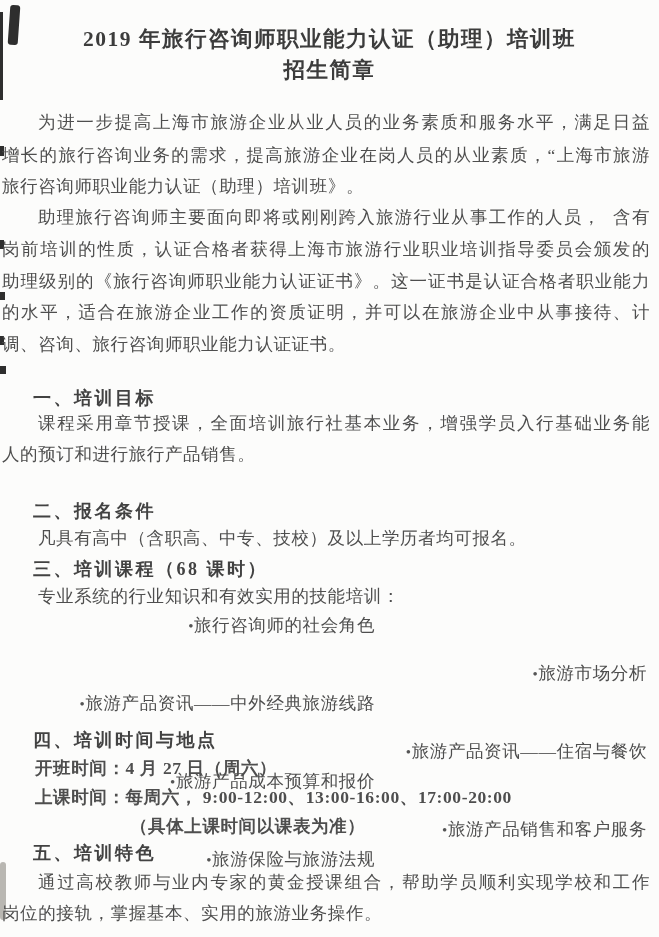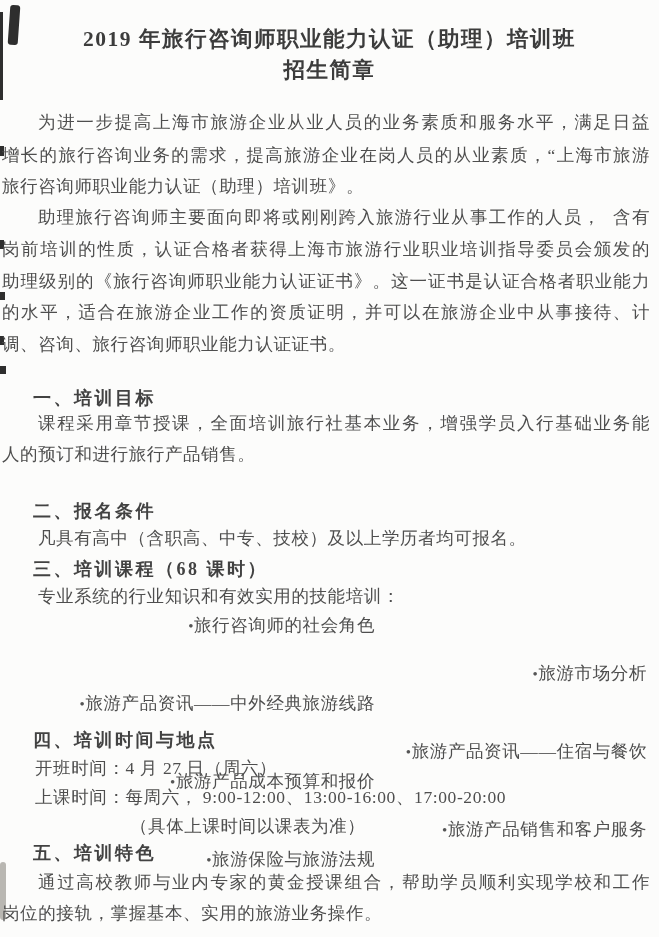--- a/index.html
+++ b/index.html
@@ -36,21 +36,21 @@
     font-weight:bold; font-size:18px; line-height:24px;
     letter-spacing:2.5px; color:#424242;
   }
   
   .courses { position:absolute; left:47px; width:600px; font-size:17.5px; letter-spacing:0.6px; }
   .course-row { display:flex; line-height:29px;text-align:right; }
   .course-left  { width:328px; }
   .course-right { flex:1;margin-top:48px; }
   .course-item .dot { display:inline-block; width:16px; font-size:15px; color:#555; }
   
-  .schedule { position:absolute; left:35px; width:610px; font-size:17.5px; letter-spacing:0.6px; line-height:29px; }
+  .schedule { position:absolute; left:35px; width:610px; font-size:17.5px; letter-spacing:0.6px; line-height:29px;font-weight:bold; }
   .schedule .note { padding-left:95px; }
   
   .artifact { position:absolute; background:#2e2e2e; }
   .artifact.faint { background:#b9b7b2; }
 </style>
 </head>
 <body>
 
 <div class="page">
 

